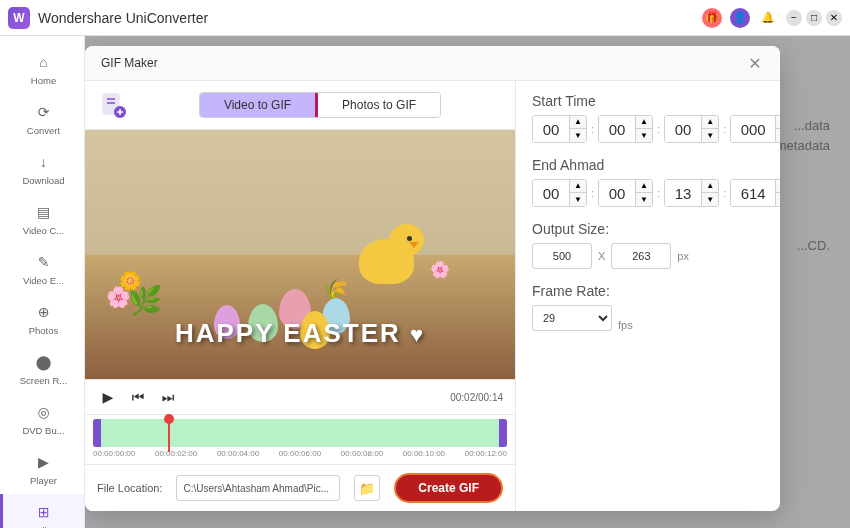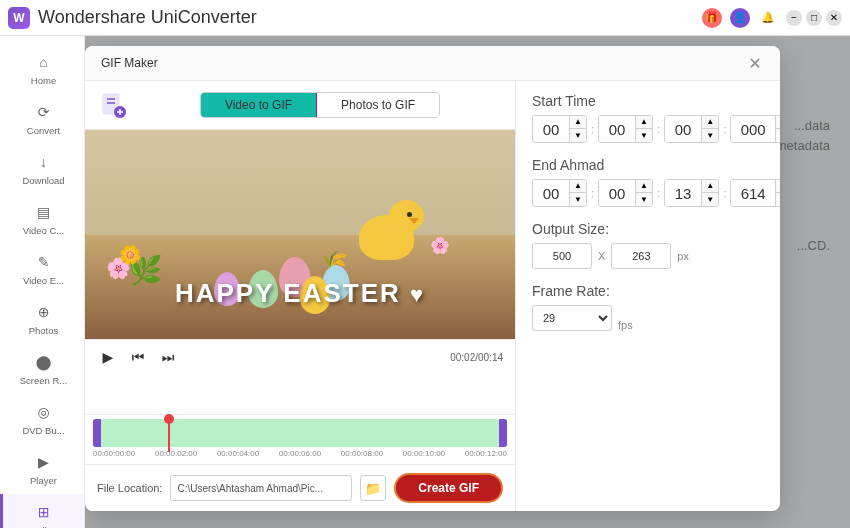--- a/index.html
+++ b/index.html
@@ -27,21 +27,21 @@
       width: 22px;
       height: 22px;
       background: linear-gradient(135deg, #7b4fd0, #9b5de5);
       border-radius: 5px;
       margin-right: 8px;
       display: flex;
       align-items: center;
       justify-content: center;
     }
     .titlebar-title {
-      font-size: 18px;
+      font-size: 14px;
       color: #333;
       flex: 1;
     }
     .titlebar-icons {
       display: flex;
       gap: 8px;
       align-items: center;
     }
     .titlebar-icon {
       width: 20px;
@@ -216,23 +216,23 @@
     }
     .tab-btn {
       padding: 5px 24px;
       font-size: 12px;
       border: none;
       cursor: pointer;
       background: #fff;
       color: #333;
     }
     .tab-btn.active {
-      background: #14b8a6;
+      background: #c4b5fd;
       color: #333;
-      border-right: 1px solid #be185d;
+      border-right: 3px solid #be185d;
     }
     .tab-btn:last-child { border-right: none; }
 
     
     .video-preview {
       flex: 1;
       background: #2a2a2a;
       position: relative;
       overflow: hidden;
     }
@@ -389,21 +389,20 @@
       margin-left: auto;
       font-size: 10px;
       color: #666;
     }
 
     
     .timeline-section {
       background: #fff;
       padding: 4px 0;
       border-top: 1px solid #e8e8e8;
-      margin-top: 40px;
     }
     .timeline-bar {
       height: 28px;
       background: #b8f0c8;
       margin: 0 8px;
       border-radius: 3px;
       position: relative;
       overflow: visible;
     }
     .timeline-handle-left {
@@ -451,21 +450,21 @@
       font-size: 8px;
       color: #888;
     }
 
     
     .modal-footer {
       background: #fff;
       padding: 8px 12px;
       display: flex;
       align-items: center;
-      gap: 8px;
+      gap: 14px;
       border-top: 1px solid #e8e8e8;
     }
     .file-location-label {
       font-size: 11px;
       color: #555;
       white-space: nowrap;
     }
     .file-location-input {
       flex: 1;
       height: 26px;

